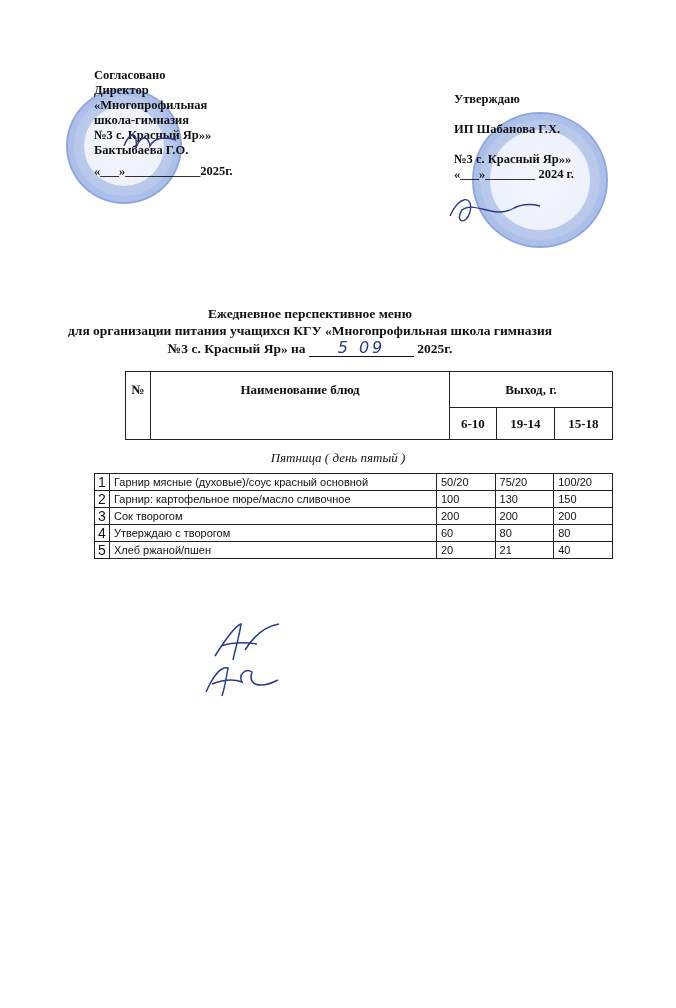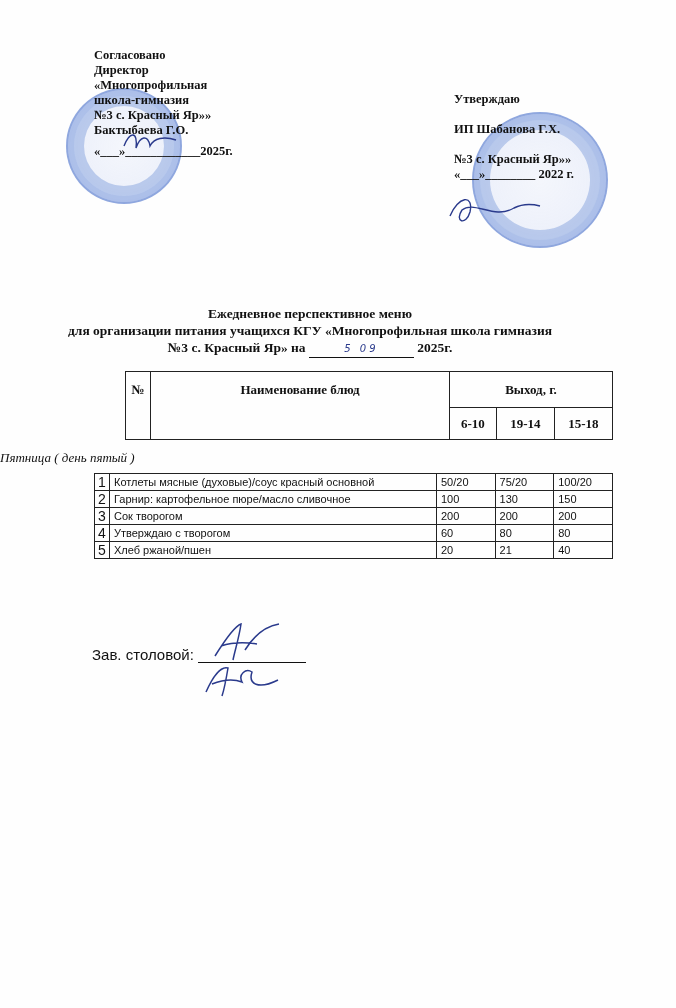--- a/index.html
+++ b/index.html
@@ -1,36 +1,36 @@
 <!DOCTYPE html>
 <html><head>
 <meta charset="utf-8">
 <style>
   html, body { margin: 0; padding: 0; }
   body {
     width: 676px; height: 1008px; background: #fdfdfd; position: relative; overflow: hidden;
     font-family: "Liberation Serif", serif; color: #111;
   }
   .page { position: absolute; left: 0; top: 0; width: 676px; height: 1008px; background: #fefefe; }
-  .block-left { position: absolute; left: 94px; top: 48px; font-weight: bold; font-size: 12.5px; line-height: 15px; }
+  .block-left { position: absolute; left: 94px; top: 68px; font-weight: bold; font-size: 12.5px; line-height: 15px; }
   .block-right { position: absolute; left: 454px; top: 92px; font-weight: bold; font-size: 12.5px; line-height: 15px; }
   .block-left div, .block-right div { white-space: nowrap; }
   .stamp {
     position: absolute; border-radius: 50%; border: 2px solid rgba(70,110,200,0.55);
     box-shadow: inset 0 0 0 6px rgba(120,150,220,0.18), inset 0 0 0 14px rgba(255,255,255,0), inset 0 0 0 16px rgba(90,130,210,0.35);
     background: radial-gradient(circle, rgba(160,180,235,0.10) 0%, rgba(160,180,235,0.18) 60%, rgba(120,150,220,0.25) 100%);
   }
   .stamp-left { left: 66px; top: 88px; width: 112px; height: 112px; }
   .stamp-right { left: 472px; top: 112px; width: 132px; height: 132px; }
   .sign-line { position: absolute; height: 30px; }
   .title { position: absolute; left: 0; width: 620px; top: 305px; text-align: center; font-weight: bold; font-size: 13.5px; line-height: 17px; }
-  .title .date-fill { display: inline-block; min-width: 105px; border-bottom: 1px solid #111; text-align: center; font-family: "DejaVu Sans", sans-serif; font-weight: normal; font-style: italic; color: #2a3a8c; font-size: 10px; letter-spacing: 3px; }
+  .title .date-fill { display: inline-block; min-width: 105px; border-bottom: 1px solid #111; text-align: center; font-family: "DejaVu Sans", sans-serif; font-weight: normal; font-style: italic; color: #2a3a8c; font-size: 16px; letter-spacing: 3px; }
   table.header { position: absolute; left: 125px; top: 371px; width: 488px; border-collapse: collapse; font-weight: bold; font-size: 13px; }
   table.header td { border: 1px solid #222; text-align: center; vertical-align: middle; }
-  .day-label { position: absolute; left: 0; width: 676px; top: 450px; text-align: left; font-style: italic; font-size: 13px; font-family: "Liberation Serif", serif; }
+  .day-label { position: absolute; left: 0; width: 676px; top: 450px; text-align: center; font-style: italic; font-size: 13px; font-family: "Liberation Serif", serif; }
   table.menu { position: absolute; left: 94px; top: 473px; width: 519px; border-collapse: collapse; font-family: "Liberation Sans", sans-serif; font-size: 11px; }
   table.menu td { border: 1px solid #222; padding: 1px 4px; vertical-align: top; line-height: 14px; }
   table.menu td.num { width: 8px; font-size: 14px; padding: 1px 3px; text-align: left; }
   table.menu td.name { width: 322px; }
   table.menu td.v { width: 50px; }
   .sig { position: absolute; left: 92px; font-family: "Liberation Sans", sans-serif; font-size: 15px; }
   .sig .line { display: inline-block; border-bottom: 1px solid #111; vertical-align: bottom; }
 </style>
 </head>
 <body>
@@ -54,21 +54,21 @@
   <svg class="sign-line" style="left:120px; top:126px; width:60px;" viewBox="0 0 60 30">
     <path d="M4 20 C10 5, 18 5, 16 22 C20 10, 28 8, 30 20 C34 12, 44 10, 56 14" stroke="#2a3a8c" stroke-width="1.4" fill="none"></path>
   </svg>
 
   <div class="block-right">
     <div>Утверждаю</div>
     <div style="height:15px"></div>
     <div>ИП Шабанова Г.Х.</div>
     <div style="height:15px"></div>
     <div>№3 с. Красный Яр»»</div>
-    <div>«___»________ 2022 г.</div>
+    <div>«___»________ 2024 г.</div>
   </div>
 
   <svg class="sign-line" style="left:444px; top:190px; width:100px; height:40px;" viewBox="0 0 100 40">
     <path d="M6 26 C14 6, 30 4, 26 22 C22 36, 10 32, 18 20 C30 10, 50 30, 70 18 C78 14, 88 14, 96 16" stroke="#2a3a8c" stroke-width="1.4" fill="none"></path>
   </svg>
 
   <div class="title">
     <div>Ежедневное перспективное меню</div>
     <div>для организации питания учащихся КГУ «Многопрофильная школа гимназия</div>
     <div>
@@ -90,21 +90,21 @@
     </tr>
   </tbody>
     </table>
 
   <div class="day-label">Пятница ( день пятый )</div>
 
   <table class="menu">
     <tbody>
         <tr>
       <td class="num">1</td>
-      <td class="name">Котлеты мясные (духовые)/соус красный основной</td>
+      <td class="name">Гарнир мясные (духовые)/соус красный основной</td>
       <td class="v">50/20</td>
       <td class="v">75/20</td>
       <td class="v">100/20</td>
     </tr>
     <tr>
       <td class="num">2</td>
       <td class="name">Гарнир: картофельное пюре/масло сливочное</td>
       <td class="v">100</td>
       <td class="v">130</td>
       <td class="v">150</td>
@@ -126,24 +126,20 @@
     <tr>
       <td class="num">5</td>
       <td class="name">Хлеб ржаной/пшен</td>
       <td class="v">20</td>
       <td class="v">21</td>
       <td class="v">40</td>
     </tr>
   </tbody>
     </table>
 
-  <div class="sig" style="top:646px;">
-    <span>Зав. столовой:</span>
-    <span class="line" style="width:108px; height:14px;"></span>
-  </div>
   <svg style="position:absolute; left:205px; top:620px; width:80px; height:44px;" viewBox="0 0 80 44">
     <path d="M10 36 C20 20, 30 6, 36 4 C34 18, 30 30, 28 40 M16 26 C28 22, 40 22, 52 24 M40 30 C50 14, 62 6, 74 4" stroke="#2a3a8c" stroke-width="1.5" fill="none"></path>
   </svg>
 
   <svg style="position:absolute; left:198px; top:660px; width:90px; height:40px;" viewBox="0 0 90 40">
     <path d="M8 32 C16 14, 24 6, 30 8 C28 20, 26 30, 24 36 M14 24 C24 20, 34 18, 44 22 C40 14, 48 8, 54 12 C50 24, 60 30, 80 20" stroke="#2a3a8c" stroke-width="1.5" fill="none"></path>
   </svg>
 
 </div>
 

